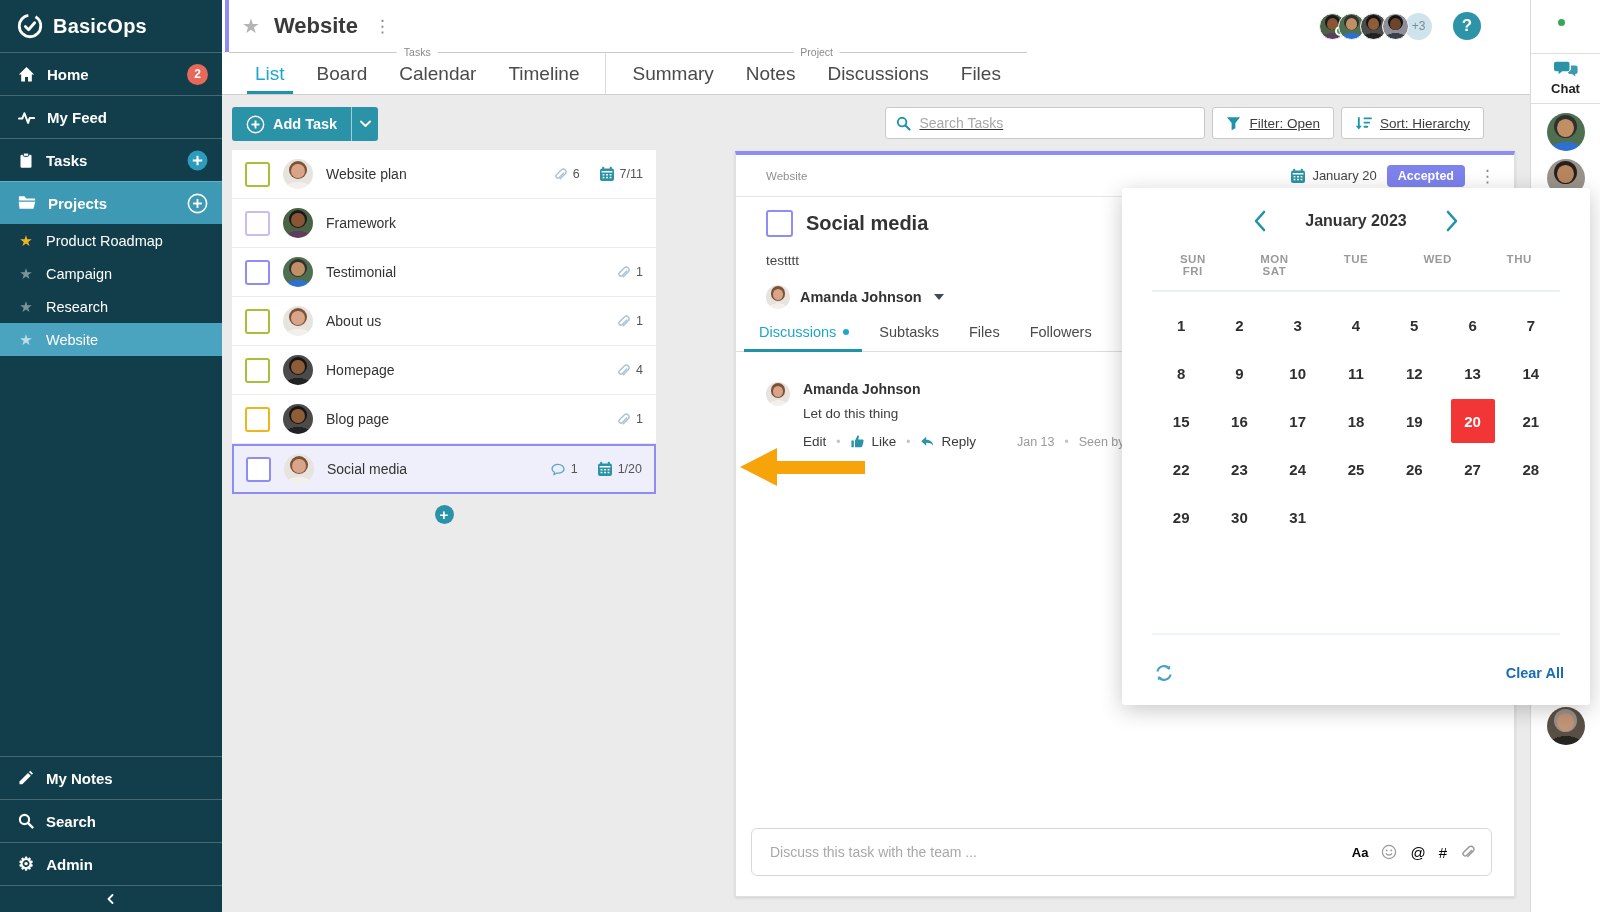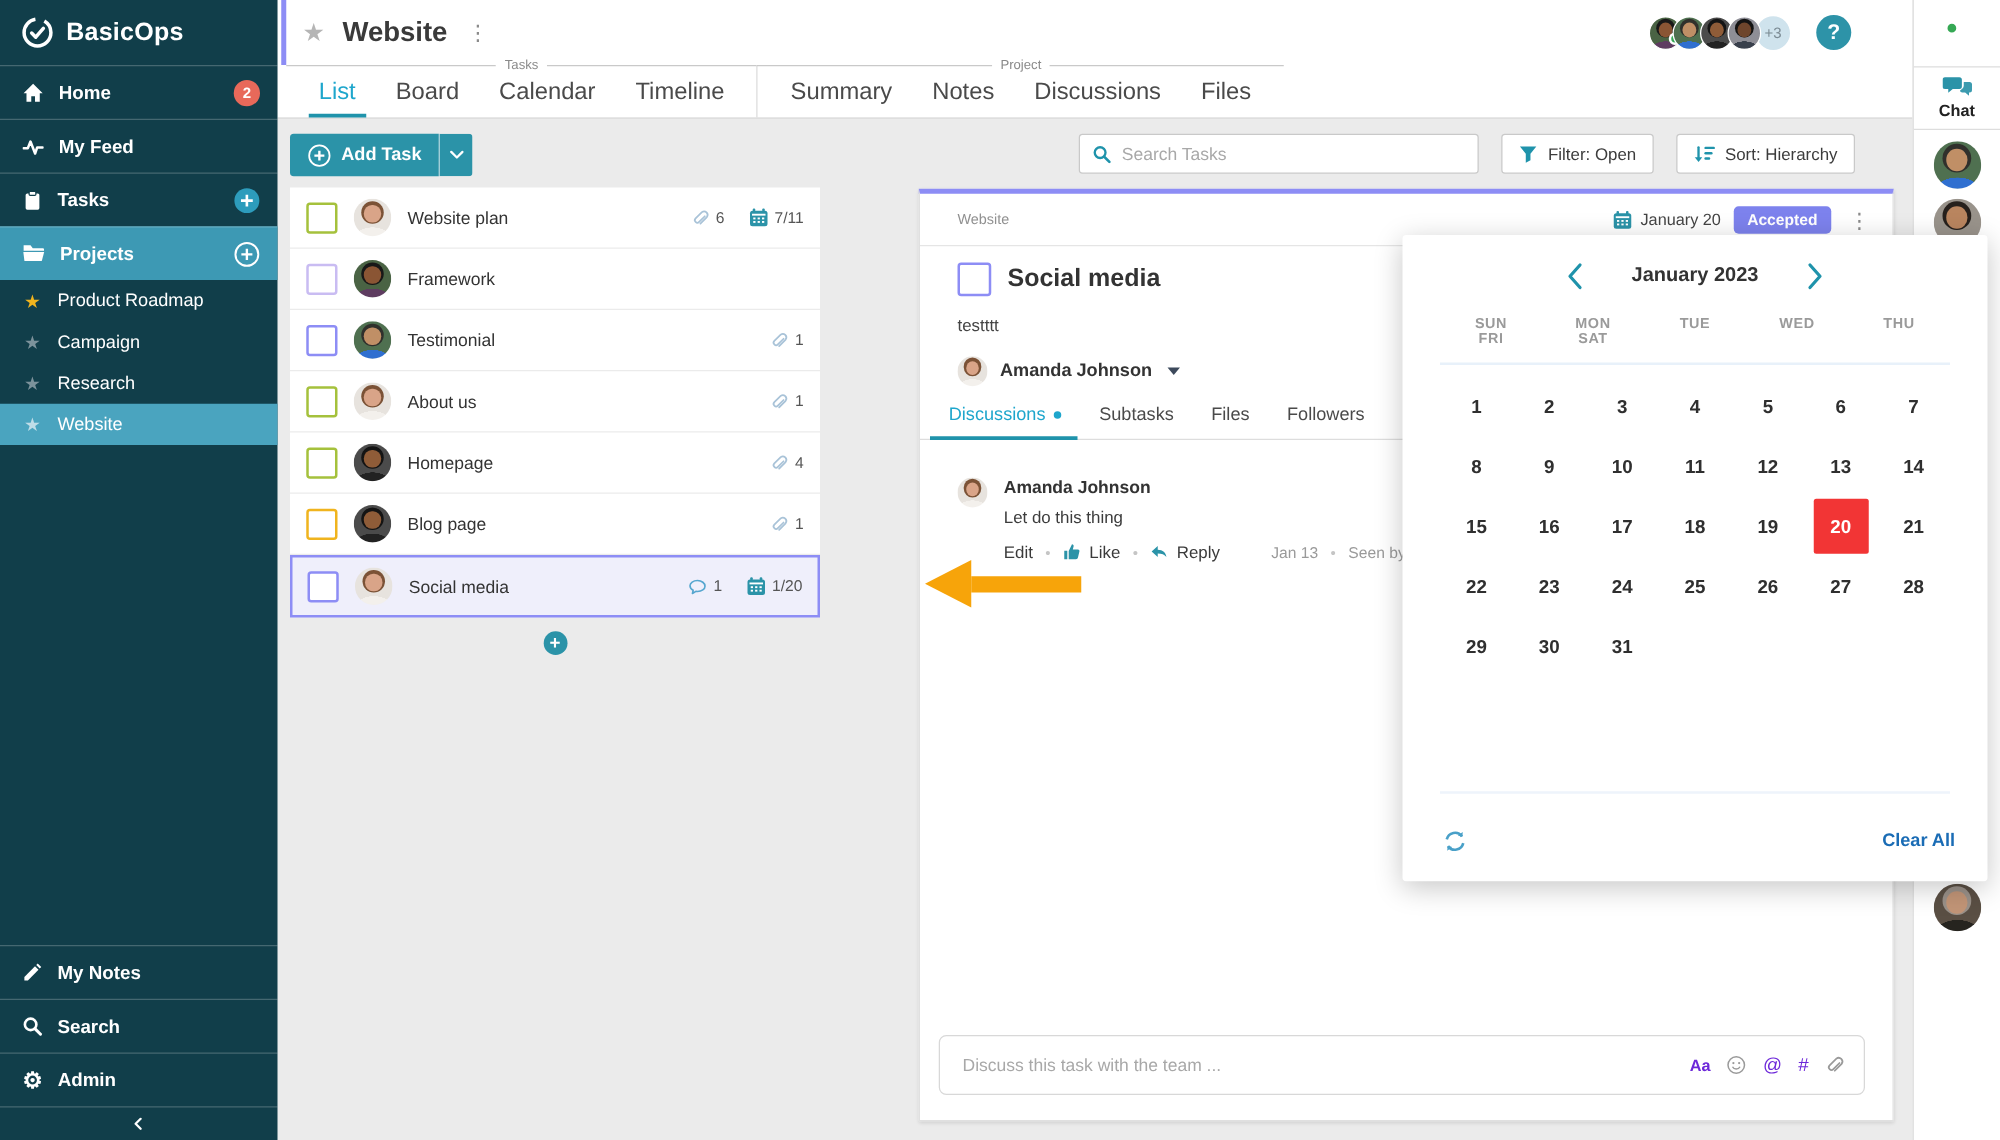--- a/index.html
+++ b/index.html
@@ -103,21 +103,21 @@
   
   .add-task-group { position:absolute; left:10px; top:12px; display:flex; height:34px; cursor:pointer; }
   .add-task-main {
     background:#2b93a8; color:#fff; display:flex; align-items:center; gap:8px;
     padding:0 14px; border-radius:3px 0 0 3px; font-size:14.5px; font-weight:600;
   }
   .add-task-drop {
     background:#2b93a8; border-left:1px solid rgba(255,255,255,.55); width:27px;
     display:flex; align-items:center; justify-content:center; border-radius:0 3px 3px 0;
   }
-  .search-cluster { position:absolute; right:46px; top:12px; display:flex; gap:18px; height:43px; }
+  .search-cluster { position:absolute; right:46px; top:12px; display:flex; gap:7px; height:43px;text-decoration:underline; }
   .search-box {
     width:320px; height:32px; background:#fff; border:1px solid #c9c9c9; border-radius:3px;
     display:flex; align-items:center; padding:0 10px; gap:8px;
   }
   .search-box input { border:none; outline:none; flex:1; font-size:14px; font-family:inherit; color:#333; background:transparent; }
   .search-box input::placeholder { color:#a8a8a8; }
   .tool-btn {
     height:32px; background:#fff; border:1px solid #c9c9c9; border-radius:3px;
     display:flex; align-items:center; gap:8px; padding:0 13px; font-size:13.5px; color:#3c3c3c; cursor:pointer;
   }
@@ -173,21 +173,21 @@
   .comment-actions .act { display:flex; align-items:center; gap:6px; cursor:pointer; }
   .sep-dot { color:#c5c5c5; font-size:12px; }
   .comment-date { color:#9a9a9a; font-size:12.5px; margin-left:31px; }
   .comment-seen { color:#9a9a9a; font-size:12.5px; }
   .comment-input-wrap {
     position:absolute; left:15px; right:22px; bottom:20px; height:48px;
     border:1px solid #d8d8d8; border-radius:6px; background:#fff; display:flex; align-items:center;
   }
   .comment-input-wrap input { flex:1; border:none; outline:none; font-family:inherit; font-size:14px; padding:0 18px; color:#333; background:transparent; }
   .comment-input-wrap input::placeholder { color:#a8a8a8; }
-  .ci-icons { display:flex; align-items:center; gap:13px; padding-right:15px; color:#6d28d9;justify-content:center; }
+  .ci-icons { display:flex; align-items:center; gap:13px; padding-right:15px; color:#000000;justify-content:center; }
   .ci-aa { font-size:13px; font-weight:700; cursor:pointer; }
   .ci-txt { font-size:15px; cursor:pointer; }
 
   
   #pointer-arrow { position:absolute; left:518px; top:353px; z-index:6; display:flex; align-items:center; }
   #pointer-arrow .head { width:0; height:0; border-top:19px solid transparent; border-bottom:19px solid transparent; border-right:37px solid #f7a40a; }
   #pointer-arrow .shaft { width:88px; height:13px; background:#f7a40a; }
 
   
   #calendar-popup {

